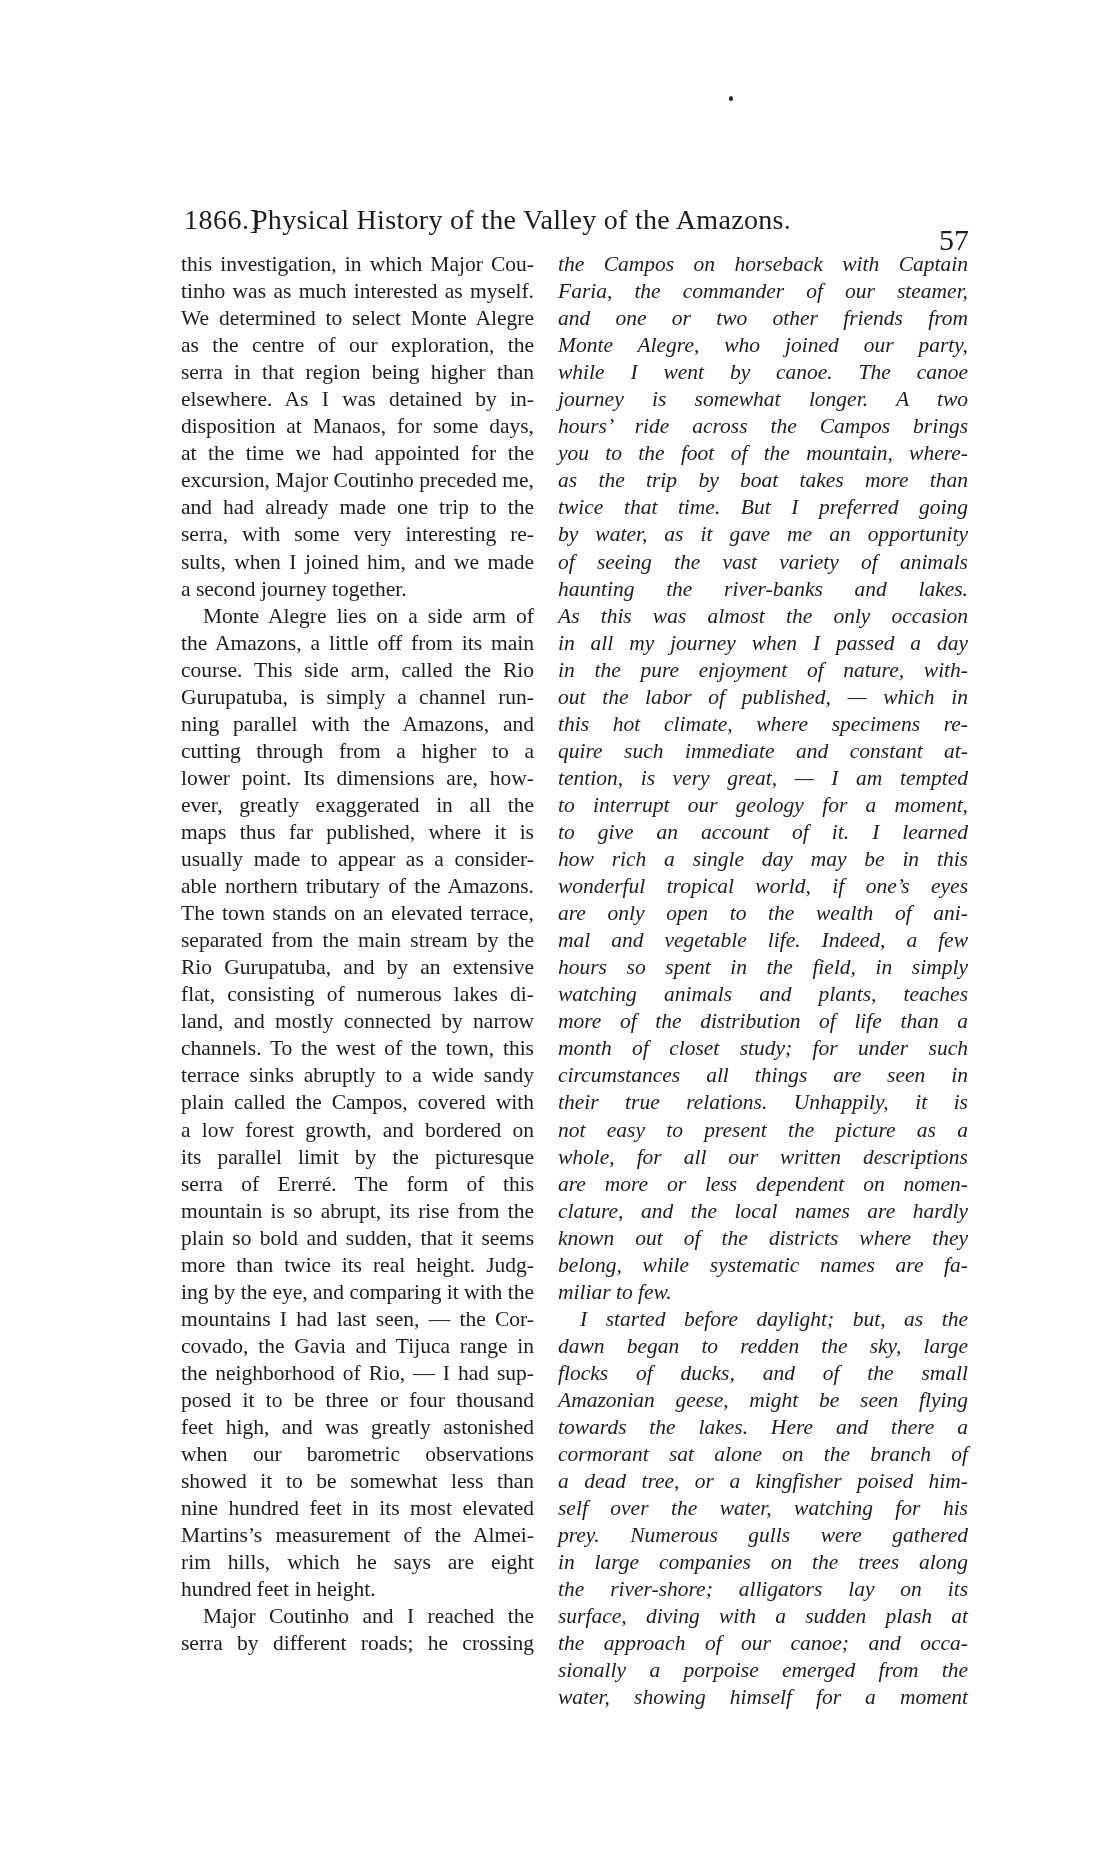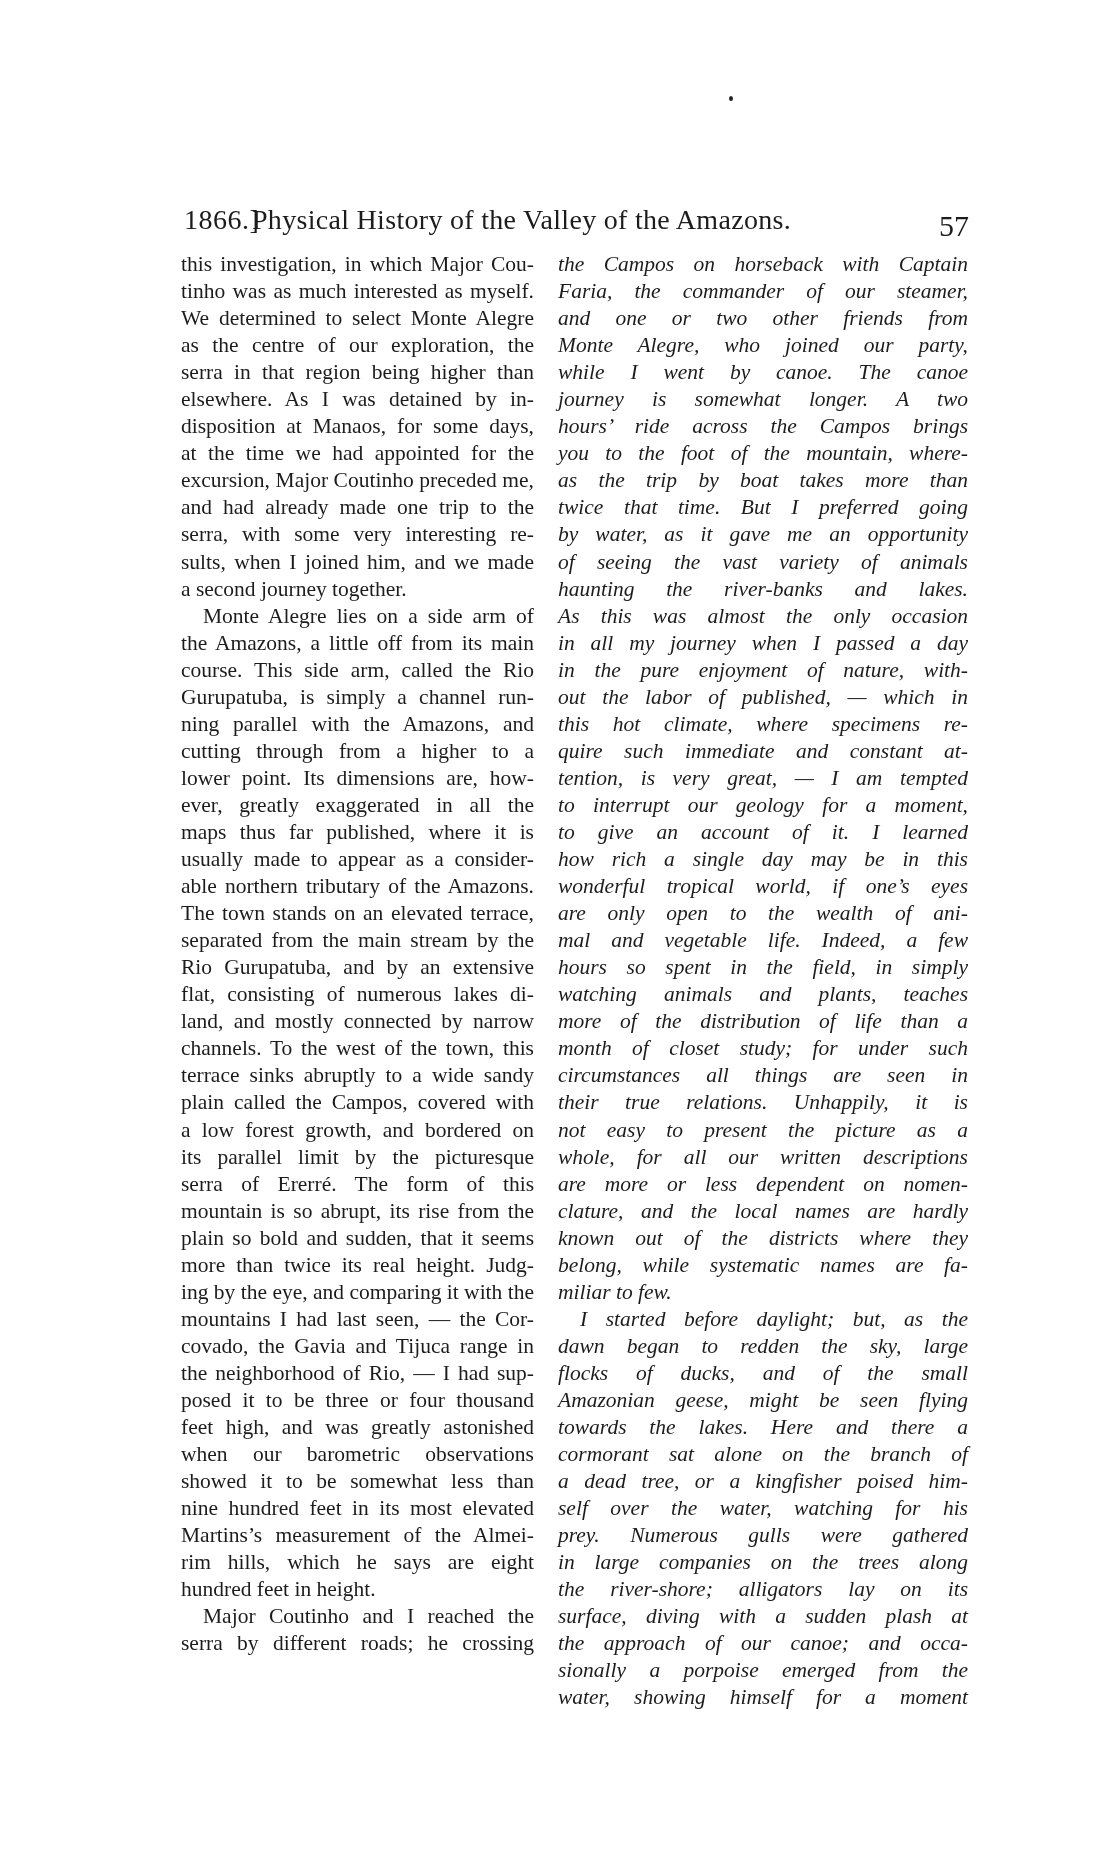--- a/index.html
+++ b/index.html
@@ -48,21 +48,21 @@
     }
     .rh-title {
       position: absolute;
       left: 68px;
       top: 0;
       letter-spacing: 0.3px;
     }
     .rh-page {
       position: absolute;
       right: 0;
-      top: 6px;
+      top: 20px;
       font-size: 30px;
     }
     .col {
       position: absolute;
       top: 211px;
       width: 353px;
     }
     .col-left { left: 181px; }
     .col-right { left: 558px; width: 410px; }
     .line {

